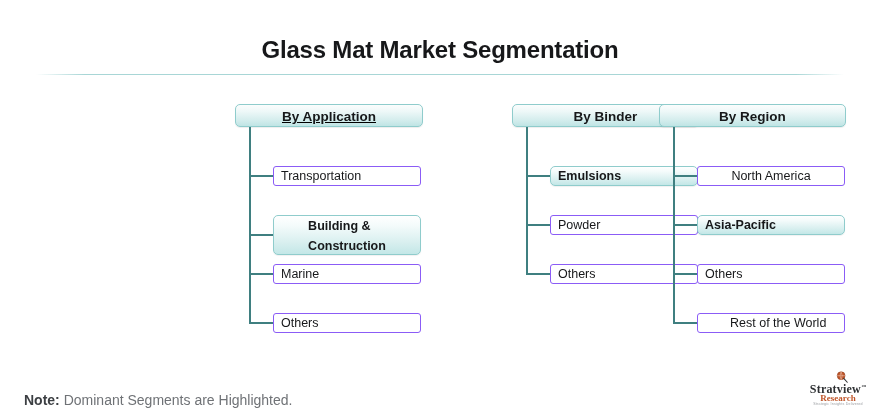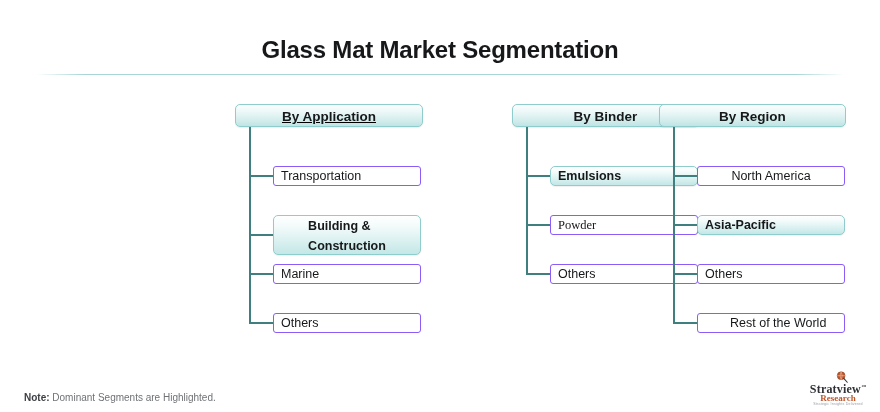--- a/index.html
+++ b/index.html
@@ -148,21 +148,21 @@
   .item-label {
     display: block;
     white-space: pre-line;
   }
 
   
   .note {
     position: absolute;
     left: 24px;
     top: 392px;
-    font-size: 10px;
+    font-size: 14px;
     color: #6f7276;
     white-space: nowrap;
     text-align: center;
   }
   .note b {
     color: #3c3f43;
     font-weight: bold;
   }
 
   .logo {
@@ -257,21 +257,21 @@
         <div class="tree">
           <div class="trunk" style="height: 147px;"></div>
           <div class="branch" style="top: 48.2px;"></div>
           <div class="branch" style="top: 97.2px;"></div>
           <div class="branch" style="top: 146.2px;"></div>
         </div>
         <div class="items">
           <div class="item plain highlight" style="top: 39px;">
             <span class="item-label">Emulsions</span>
           </div>
-          <div class="item plain" style="top: 88px; font-family: Liberation Serif, serif;">
+          <div class="item plain" style="top: 88px;">
             <span class="item-label">Powder</span>
           </div>
           <div class="item plain" style="top: 137px;">
             <span class="item-label">Others</span>
           </div>
         </div>
       </div>
       <div class="column col-3">
         <div class="col-header">By Region</div>
         <div class="tree">

